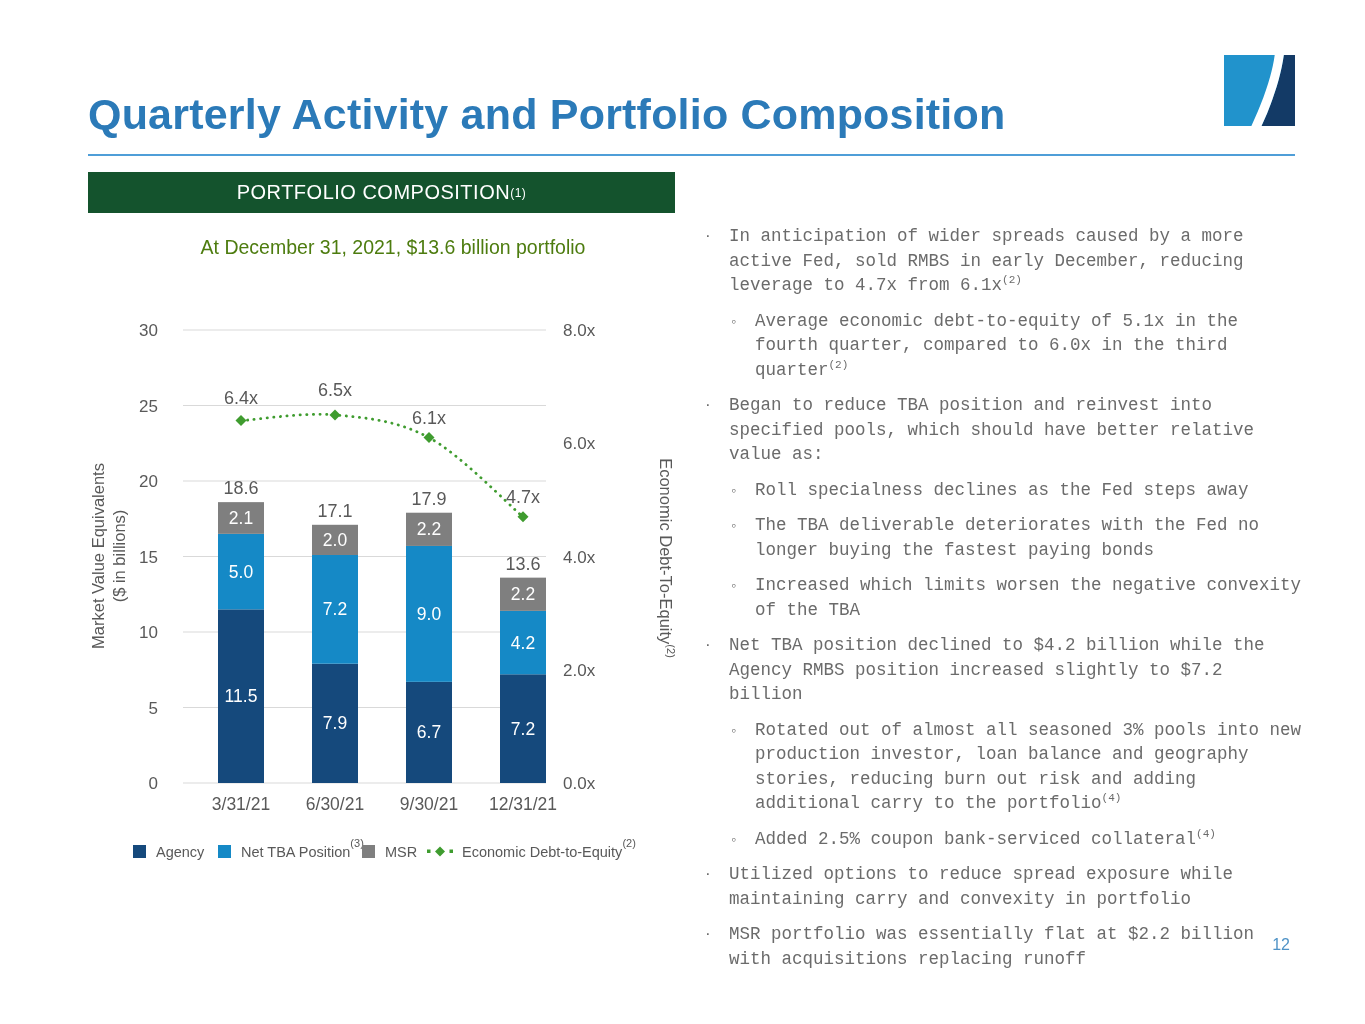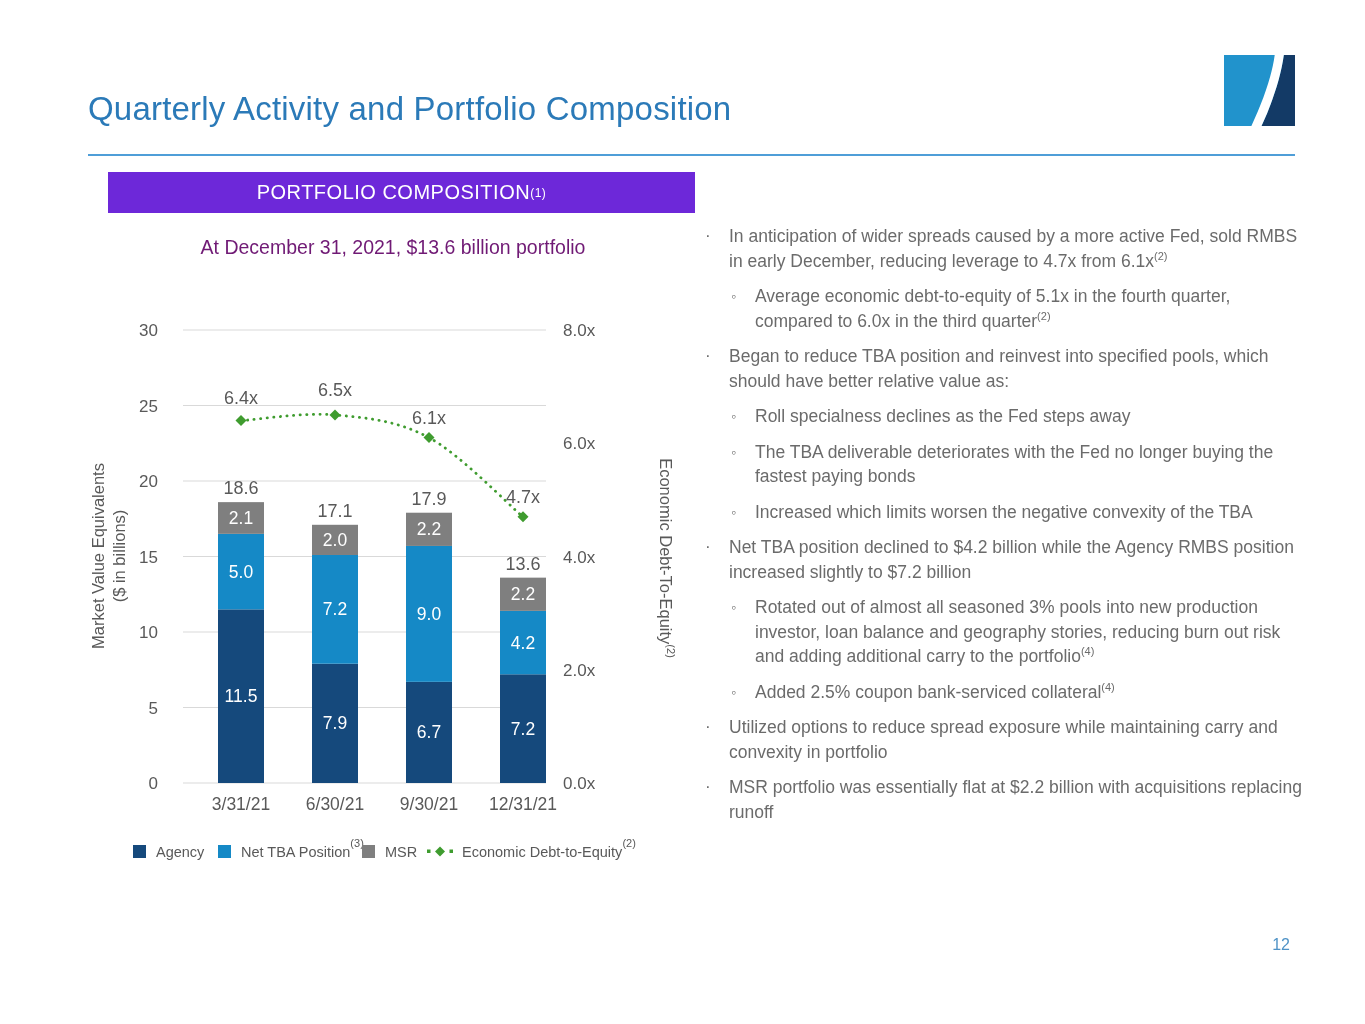--- a/index.html
+++ b/index.html
@@ -1,35 +1,35 @@
 <!DOCTYPE html>
 <html><head>
 <meta charset="utf-8">
 <style>
   html,body{margin:0;padding:0;background:#e8e8e8;}
   .slide{position:relative;width:1365px;height:1024px;background:#ffffff;overflow:hidden;
          font-family:"Liberation Sans",sans-serif;}
-  .title{position:absolute;left:88px;top:90px;font-size:33px;color:#2b7ab8;font-weight:400;letter-spacing:0.2px;}
+  .title{position:absolute;left:88px;top:90px;font-size:43px;color:#2b7ab8;font-weight:700;letter-spacing:0.2px;}
   .rule{position:absolute;left:88px;top:154px;width:1207px;height:2px;background:#4f9ed8;}
-  .hdr{position:absolute;top:172px;height:41px;background:#6d28d9;color:#ffffff;
-       display:flex;align-items:center;justify-content:center;font-size:20px;letter-spacing:0.5px;margin-left:20px;}
+  .hdr{position:absolute;top:172px;height:41px;background:#14532d;color:#ffffff;
+       display:flex;align-items:center;justify-content:center;font-size:20px;letter-spacing:0.5px;}
   .hdr-left{left:88px;width:587px;}
   .hdr-right{left:707px;width:588px;}
   .hdr sup{font-size:12px;line-height:0;}
   .subtitle{position:absolute;left:88px;top:228px;width:610px;text-align:center;
-            color:#701a75;font-size:19.5px;line-height:39px;}
+            color:#4d7c0f;font-size:19.5px;line-height:39px;}
   #chart{position:absolute;left:88px;top:320px;}
   .bullets{position:absolute;left:705px;top:224px;width:598px;color:#6b6b6b;
            font-size:17.5px;line-height:24.5px;}
   .bullet{display:flex;margin-bottom:11px;}
   .bullet .marker{flex:0 0 24px;color:#6b6b6b;}
   .bullet.level1 .marker{font-size:17px;}
   .bullet.level2{margin-left:26px;}
   .bullet.level2 .marker{font-size:14px;}
-  .btext{flex:1;}
+  .btext{flex:1;font-family:Liberation Mono, monospace;}
   .btext sup{font-size:11px;line-height:0;}
   .pagenum{position:absolute;left:1250px;top:936px;width:40px;text-align:right;
            color:#4e92c6;font-size:16px;}
   .logo{position:absolute;left:1224px;top:55px;}
 </style>
 </head>
 <body>
 
 <div class="slide">
 

